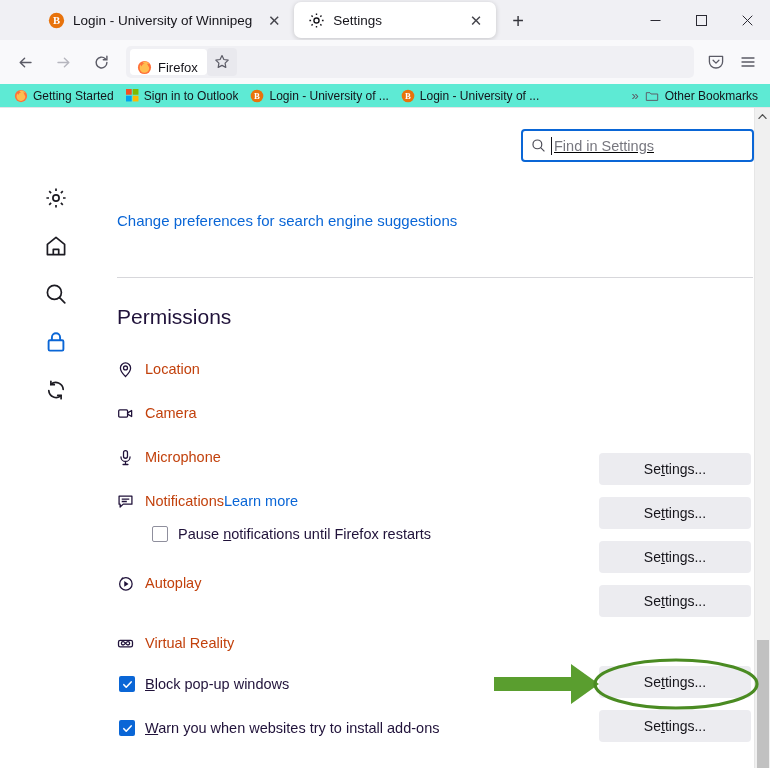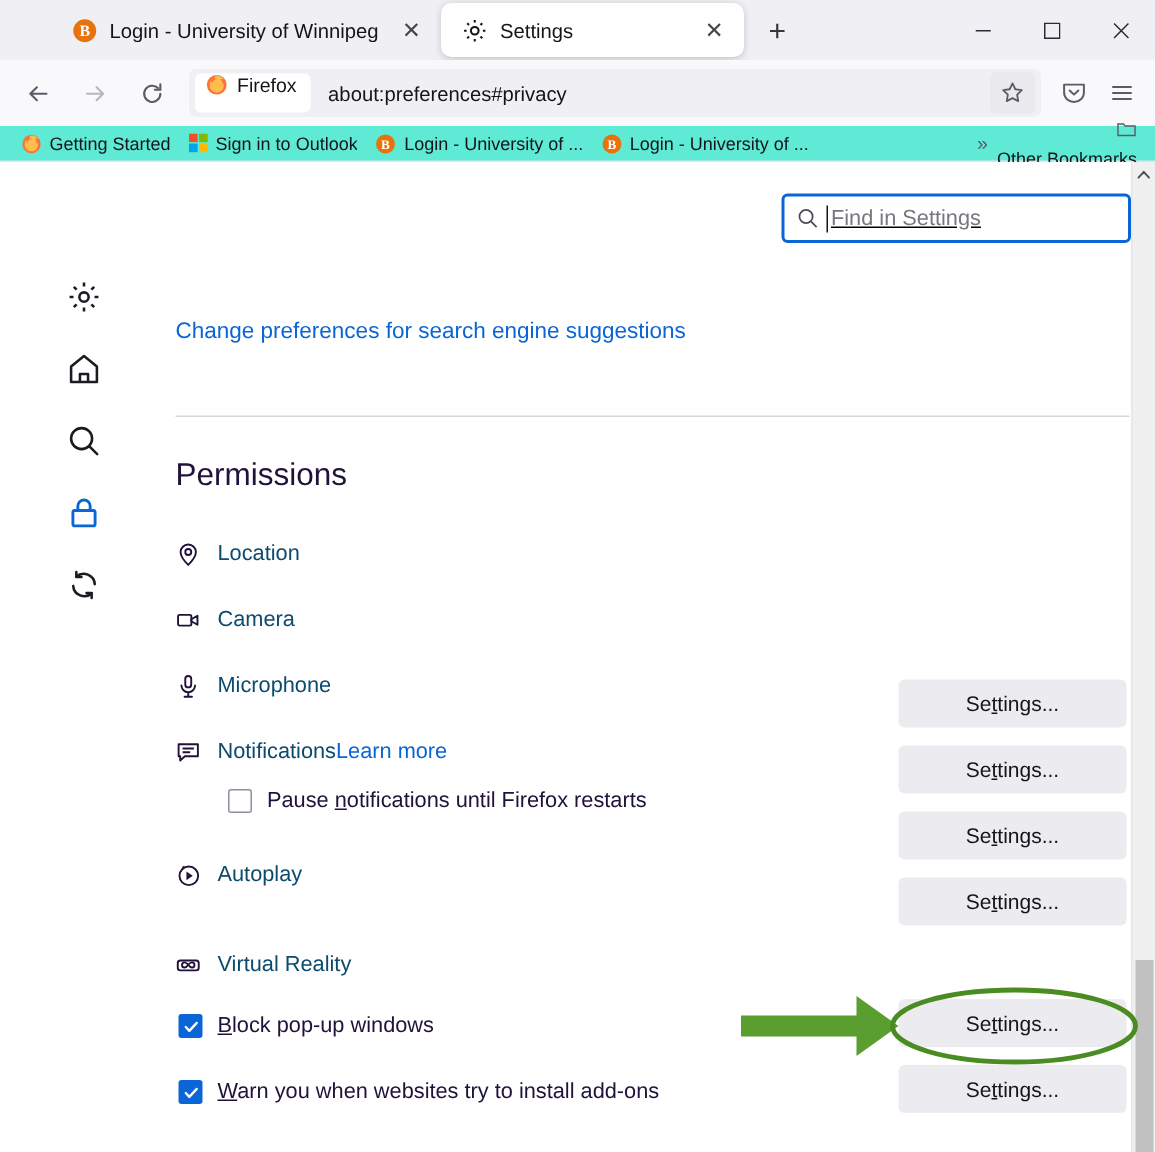--- a/index.html
+++ b/index.html
@@ -62,21 +62,21 @@
     display: flex; align-items: center; justify-content: center;
     color: #5b5b66;
   }
   .navbtn.disabled { color: #b6b6be; }
   .urlbar {
     flex: 1; height: 32px; margin: 0 6px;
     background: #f0f0f4; border-radius: 5px;
     display: flex; align-items: center; padding: 0 4px 0 4px;
   }
   .brandchip {
-    display: flex; align-items: flex-start; gap: 6px;
+    display: flex; align-items: flex-end; gap: 6px;
     background: #ffffff; border-radius: 4px;
     height: 26px; padding: 0 9px 0 7px;
     font-size: 13px; color: #15141a;
   }
   .urltext {
     flex: 1; font-size: 13.5px; color: #15141a;
     padding-left: 12px; overflow: hidden; white-space: nowrap;
   }
   .star-btn {
     width: 30px; height: 28px; border-radius: 4px; background:#e9e9ee;
@@ -98,21 +98,21 @@
   .bm {
     display: flex; align-items: center; gap: 5px;
     padding: 2px 6px; border-radius: 4px; white-space: nowrap;
     max-width: 160px; overflow: hidden;
   }
   .bm-label { overflow: hidden; text-overflow: ellipsis; white-space: nowrap; }
   .bm-chev {
     margin-left: auto; padding: 0 8px; color: #5b5b66;
     font-size: 13px; letter-spacing: -2px;
   }
-  .bm-other { display:flex; align-items:flex-end; gap:6px; padding-right:4px;flex-direction:column; }
+  .bm-other { display:flex; align-items:flex-end; gap:6px; padding-right:4px; }
 
   
   .content {
     position: absolute; left: 0; top: 108px; width: 770px; height: 660px;
     background: #ffffff; overflow: hidden;
   }
   .scrollbar {
     position: absolute; right: 0; top: 0; width: 16px; height: 660px;
     background: #f0f0f0; border-left: 1px solid #e6e6e6;
   }
@@ -158,21 +158,21 @@
   .section-title {
     position: absolute; left: 117px; top: 305px;
     font-size: 21px; color: #20123a; font-weight: 400;
   }
 
   .prow {
     position: absolute; left: 117px; width: 636px; height: 22px;
     display: flex; align-items: center;
   }
   .prow .pic { width: 28px; display:flex; align-items:center; color:#20123a; }
-  .prow .plabel { font-size: 14.5px; color: #0c4a6e; }
+  .prow .plabel { font-size: 14.5px; color: #c2410c; }
   .plearn { font-size: 14.5px; color: #0a66d6; }
 
   .gbtn {
     position: absolute; width: 152px; height: 32px;
     background: #ececf0; border: none; border-radius: 4px;
     font-size: 14px; color: #15141a; font-family: "Liberation Sans", sans-serif;
     display: flex; align-items: center; justify-content: center;
   }
   .acc { text-decoration: underline; }
 
@@ -253,21 +253,20 @@
   </div>
 
   <div class="urlbar">
     <div class="brandchip">
       <svg width="15" height="15" viewBox="0 0 16 16">
         <circle cx="8" cy="8" r="7" fill="#ff7139"></circle>
         <path d="M8 1.6c2.4 0 4.3 1.2 5.2 3-.9-.8-2-.9-2.6-.4.8.5 1.4 1.6 1.3 2.8-.1 1-.5 1.7-.5 1.7.8-1 .7-2.5.7-2.5.7 1 1 2.1.8 3.3-.4 2.4-2.5 4.1-4.9 4.1A5.1 5.1 0 0 1 2.9 8c0-1.3.5-2.4 1.3-3.2-.2.8.1 1.6.6 2 .5-1.6 1.8-2.8 3.2-3.2-.6-.3-1.3-.3-1.9 0 .5-1.2 1.2-2 1.9-2z" fill="#ffbd4f"></path>
       </svg>
       <span>Firefox</span>
     </div>
-    <div class="urltext">about:preferences#privacy</div>
     <div class="star-btn">
       <svg width="16" height="16" viewBox="0 0 16 16" fill="none" stroke="#5b5b66" stroke-width="1.2" stroke-linejoin="round">
         <path d="M8 1.6l1.9 3.9 4.3.6-3.1 3 .7 4.3L8 11.4 4.2 13.4l.7-4.3-3.1-3 4.3-.6z"></path>
         </svg>
     </div>
   </div>
 
   <div class="tb-icon">
     <svg width="18" height="18" viewBox="0 0 18 18" fill="none" stroke="#5b5b66" stroke-width="1.3" stroke-linejoin="round" stroke-linecap="round">
       <path d="M2.4 3.4h13.2v5.3c0 3.6-2.9 6.3-6.6 6.3S2.4 12.3 2.4 8.7z"></path>

